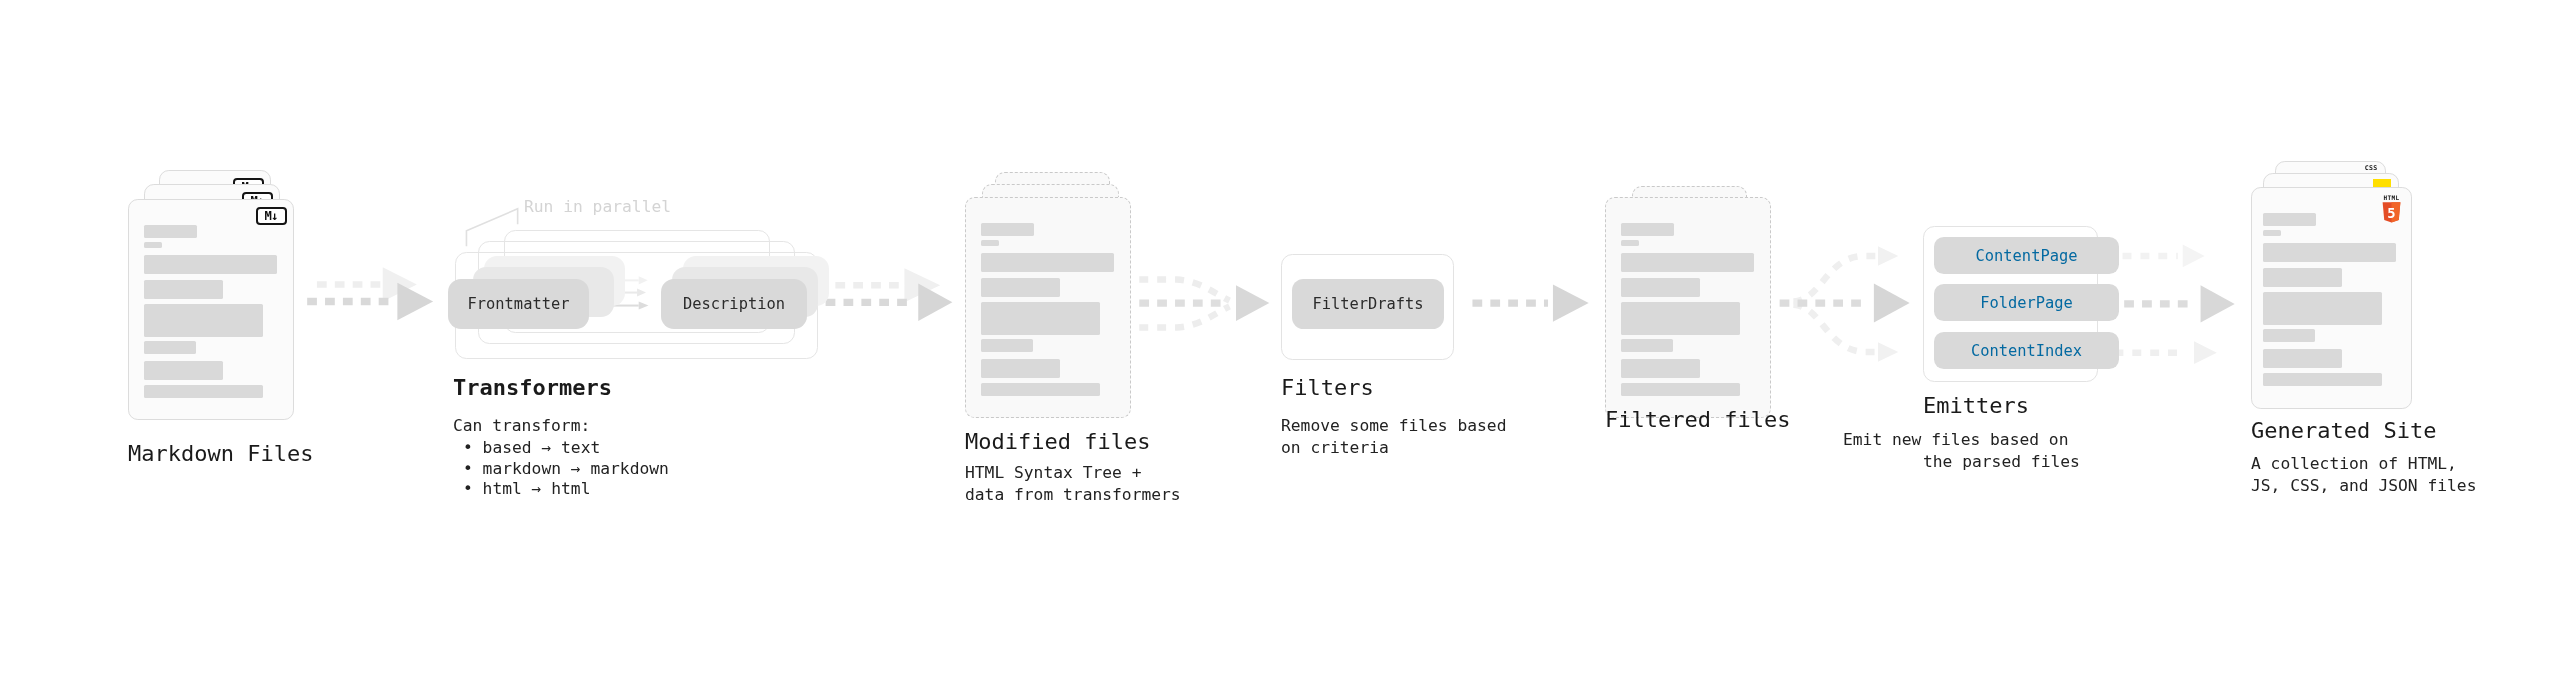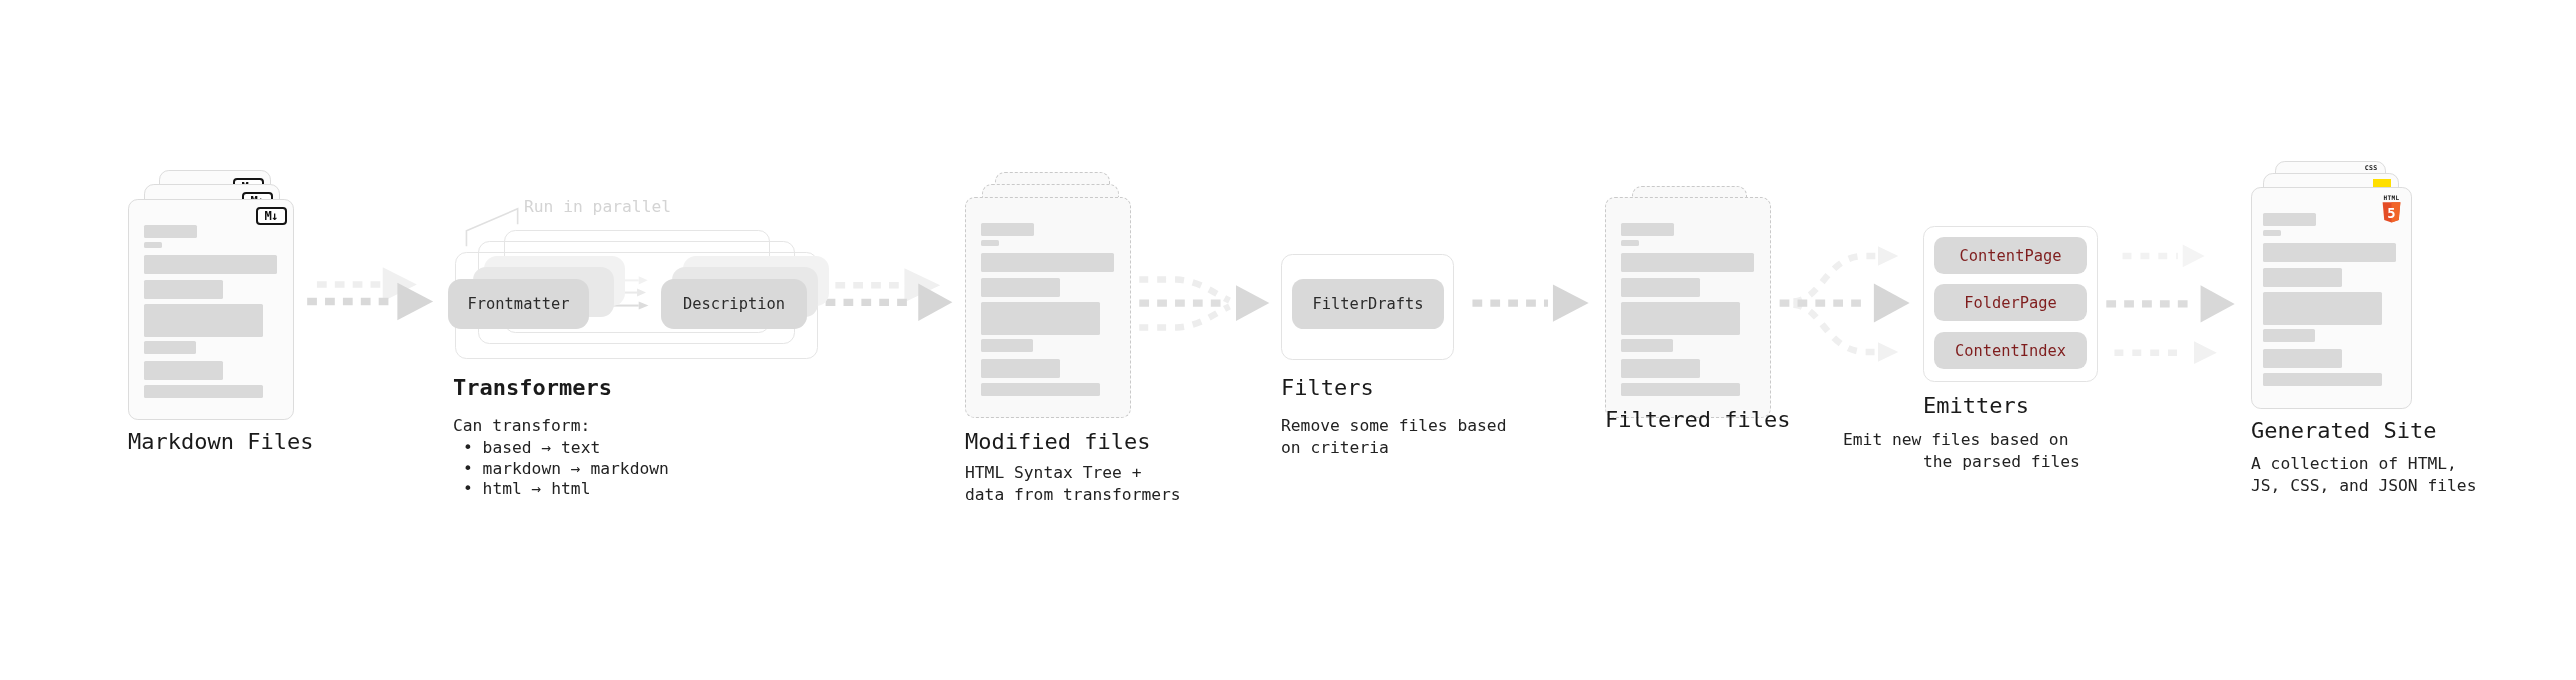--- a/index.html
+++ b/index.html
@@ -30,22 +30,22 @@
     font-weight:bold;font-size:12.2px;color:#111;letter-spacing:-0.8px;box-sizing:border-box;}
 
   
   .tbox{position:absolute;border:1.6px solid #e5e5e5;border-radius:11.4px;background:transparent;box-sizing:border-box;}
   .wbox{position:absolute;border:1.6px solid #e3e3e3;border-radius:11.4px;background:#ffffff;box-sizing:border-box;}
 
   .pill{position:absolute;height:50px;border-radius:13px;background:#d9d9d9;
     display:flex;align-items:center;justify-content:center;font-size:15.4px;color:#2b2b2b;}
   .pill.ghost1{background:#e8e8e8;}
   .pill.ghost2{background:#f2f2f2;}
-  .epill{position:absolute;left:0;width:153px;height:37px;border-radius:9.8px;background:#d9d9d9;
-    display:flex;align-items:center;justify-content:center;font-size:15.4px;color:#7f1d1d;}
+  .epill{position:absolute;left:0;width:185px;height:37px;border-radius:9.8px;background:#d9d9d9;
+    display:flex;align-items:center;justify-content:center;font-size:15.4px;color:#0369a1;}
 
   .title{position:absolute;font-size:22px;line-height:26px;color:#1a1a1a;white-space:pre;}
   .body-text{position:absolute;font-size:16.3px;line-height:22px;color:#222;white-space:pre;}
   .note{position:absolute;font-size:16.3px;color:#d4d4d4;white-space:pre;}
 
   
   .css-chip{position:absolute;top:3.3px;right:5.7px;width:16.3px;text-align:center;}
   .css-txt{font-size:6.5px;line-height:6.5px;font-weight:bold;color:#111;letter-spacing:0.4px;}
   .css-bar{width:14.6px;height:3.3px;background:#2b5fe3;margin:0.8px auto 0;}
   .js-chip{position:absolute;top:4.9px;right:7.3px;width:18px;height:9px;background:#ffdf00;}
@@ -125,21 +125,21 @@
       <div class="md-badge">M↓</div>
       <div class="bar b1"></div>
       <div class="bar b2"></div>
       <div class="bar b3"></div>
       <div class="bar b4"></div>
       <div class="bar b5"></div>
       <div class="bar b6"></div>
       <div class="bar b7"></div>
       <div class="bar b8"></div>
     </div>
-    <div class="title" style="left:128px;top:429px;">Markdown Files</div>
+    <div class="title" style="left:128px;top:441px;">Markdown Files</div>
   </div>
 
   <div class="layer">
     <div class="note" style="left:524px;top:197px;">Run in parallel</div>
     <div class="tbox" style="left:504px;top:230px;width:266px;height:103px;"></div>
     <div class="tbox" style="left:478px;top:241px;width:317px;height:103px;"></div>
     <div class="tbox" style="left:455px;top:252px;width:363px;height:107px;"></div>
 
     <div class="pill ghost2" style="left:484px;top:256px;width:141px;"></div>
     <div class="pill ghost1" style="left:473px;top:267px;width:141px;"></div>

